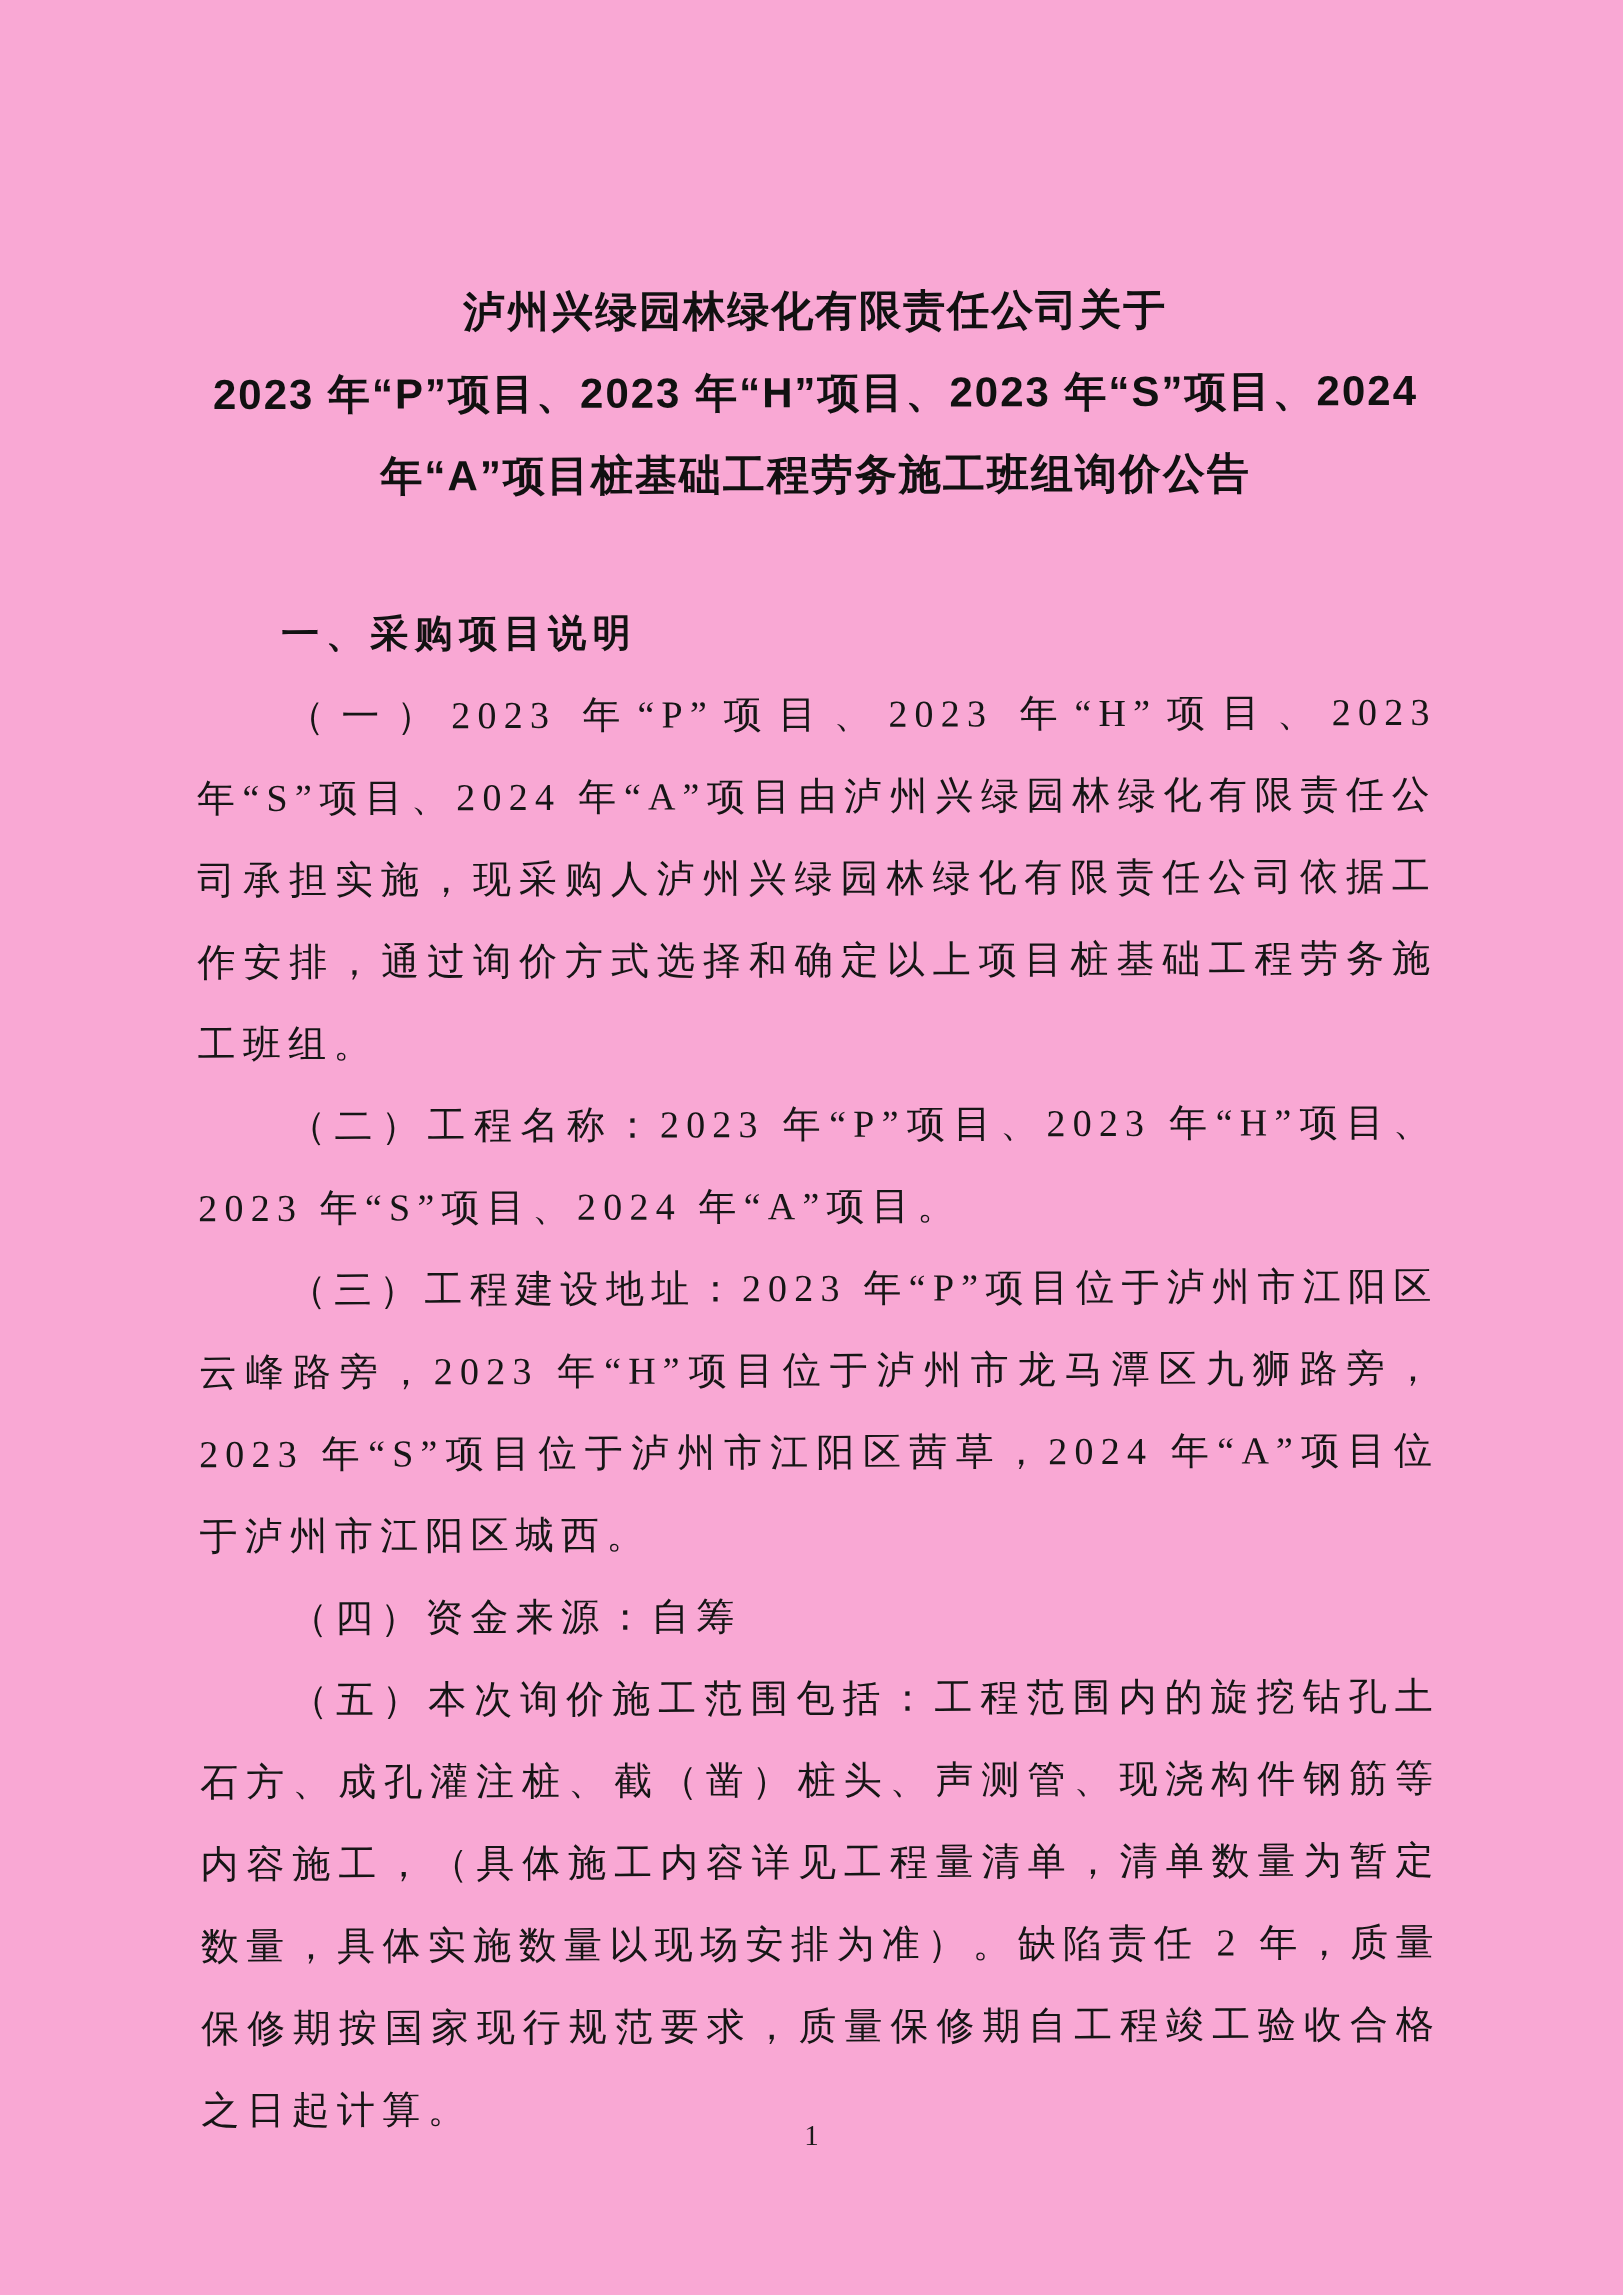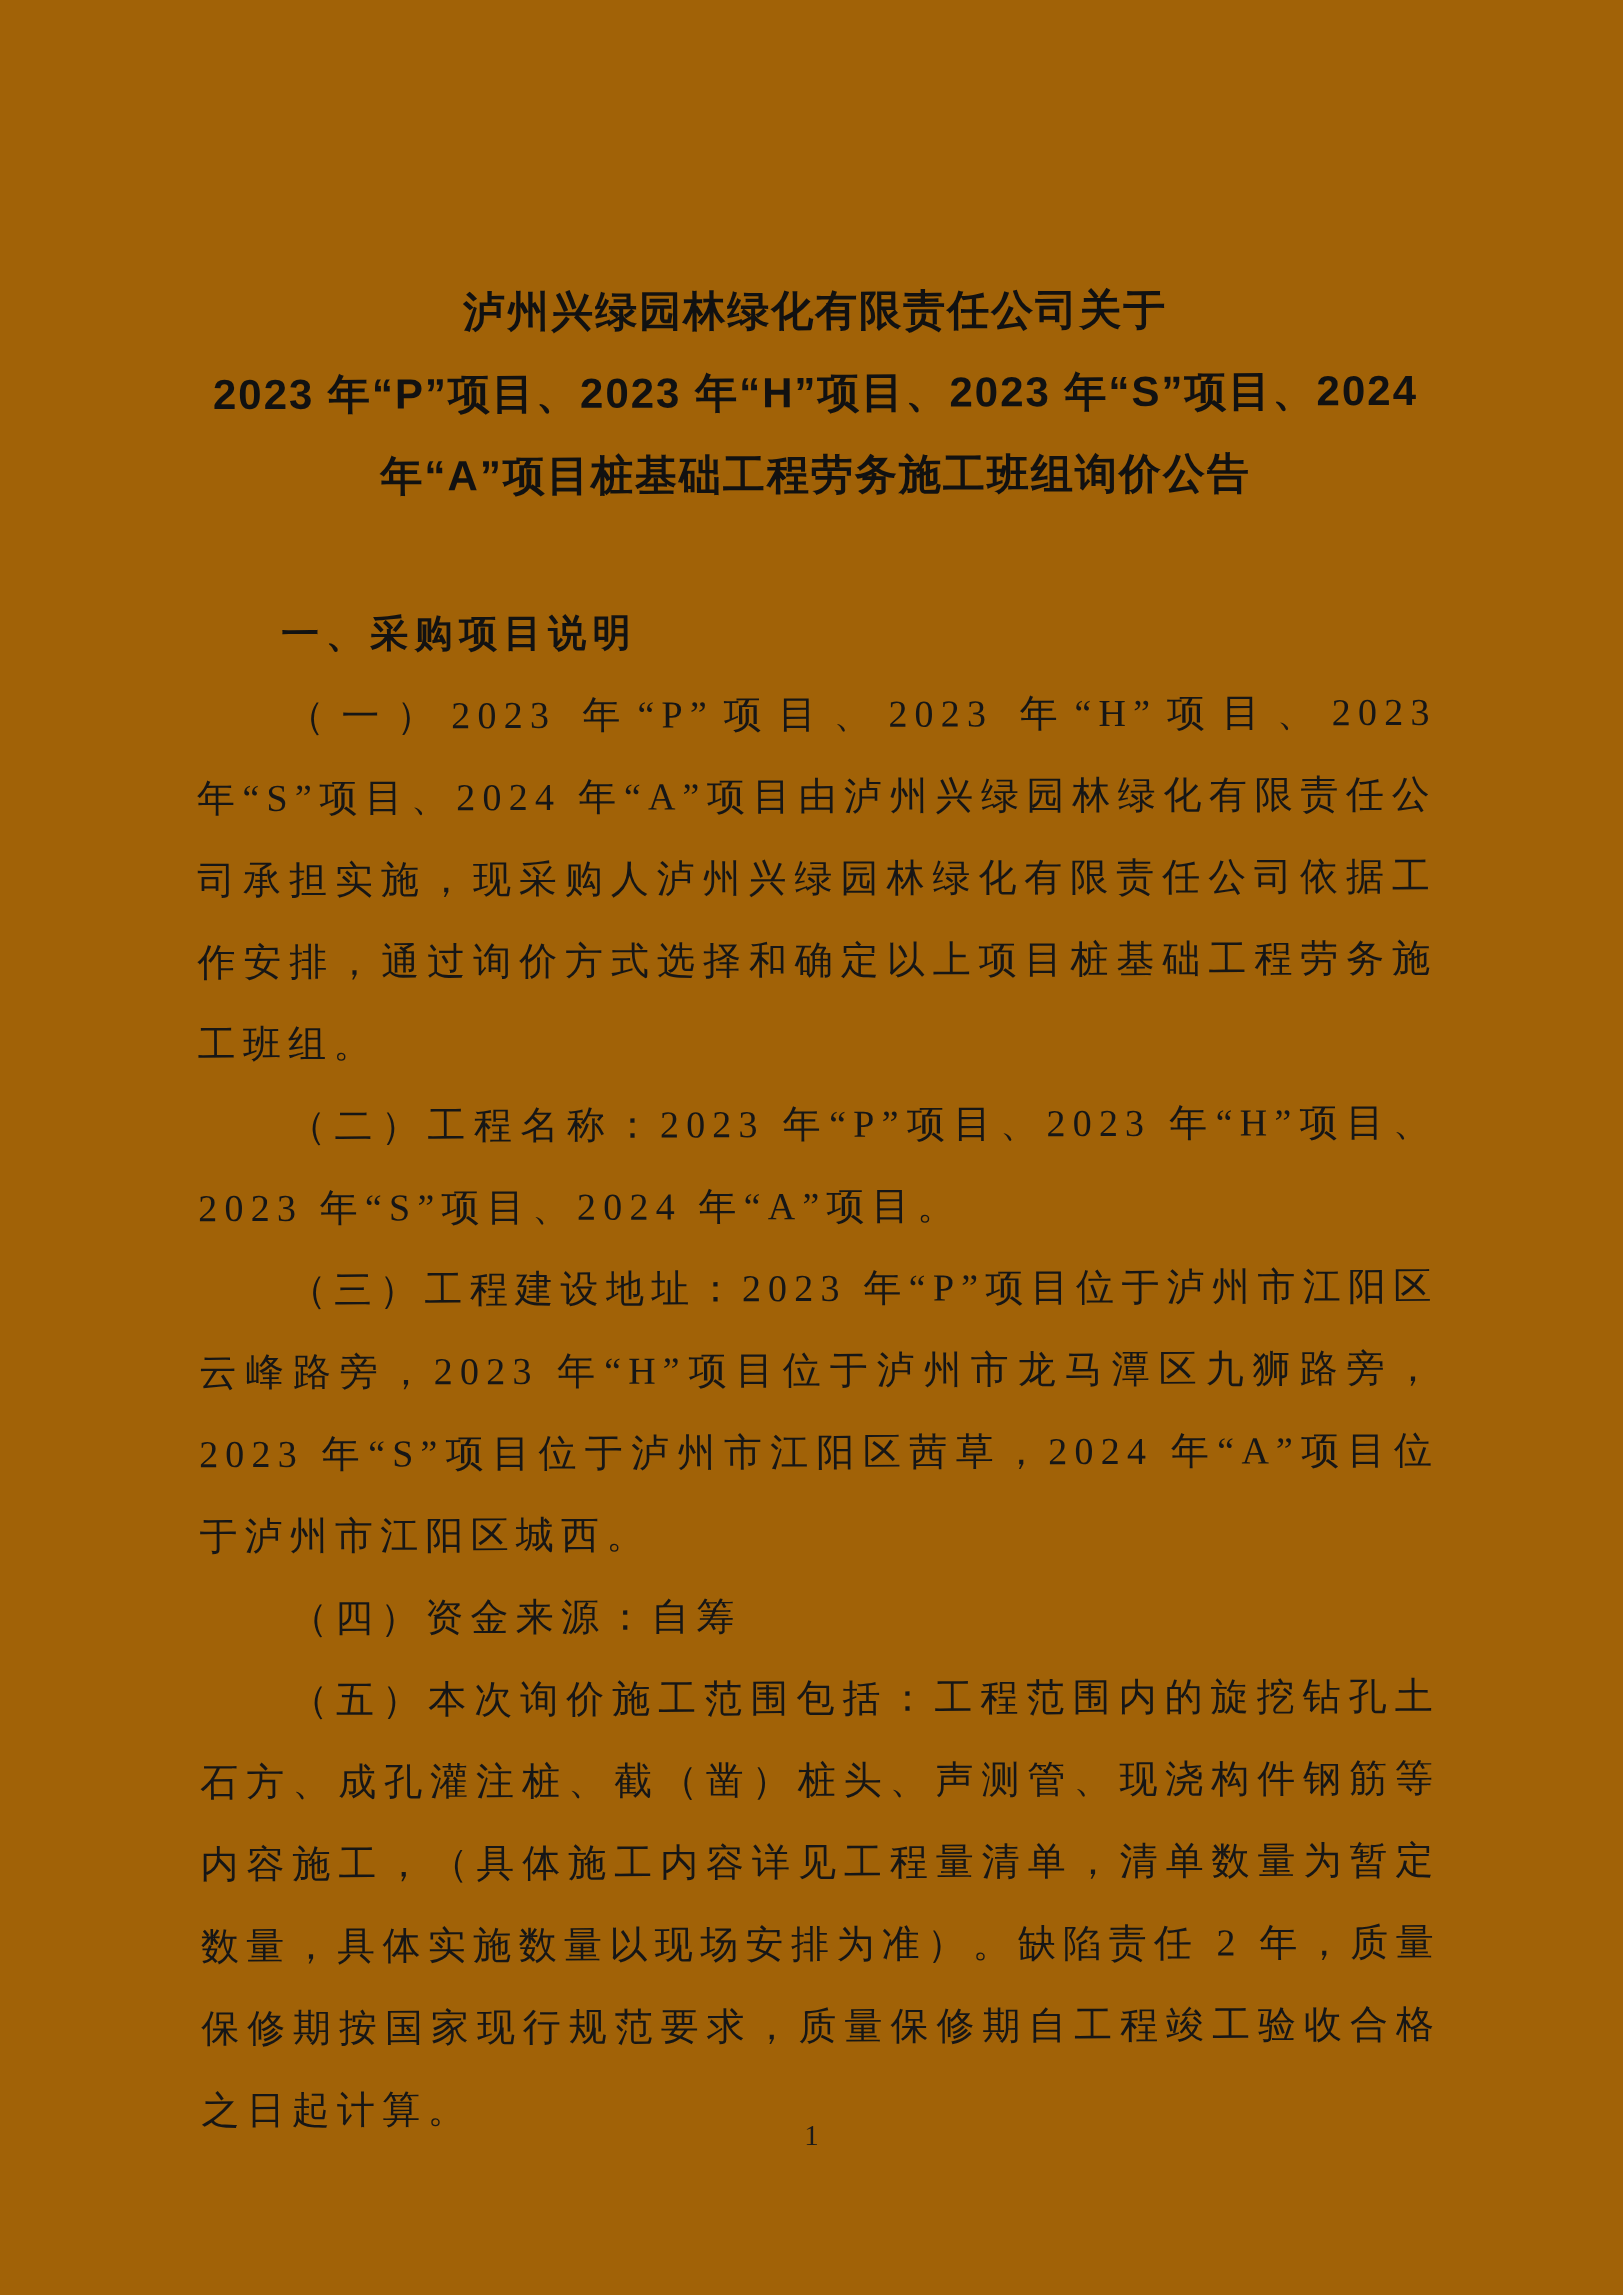--- a/index.html
+++ b/index.html
@@ -4,21 +4,21 @@
 <style>
   html, body {
     margin: 0;
     padding: 0;
     background: #e8e8e8;
   }
   .page {
     position: relative;
     width: 1623px;
     height: 2295px;
-    background: #a16207;
+    background: #f9a8d4;
     overflow: hidden;
     color: #141414;
   }
   .content {
     position: absolute;
     left: 195px;
     top: 270px;
     width: 1240px;
     transform: rotate(-0.2deg);
     transform-origin: 50% 0;

